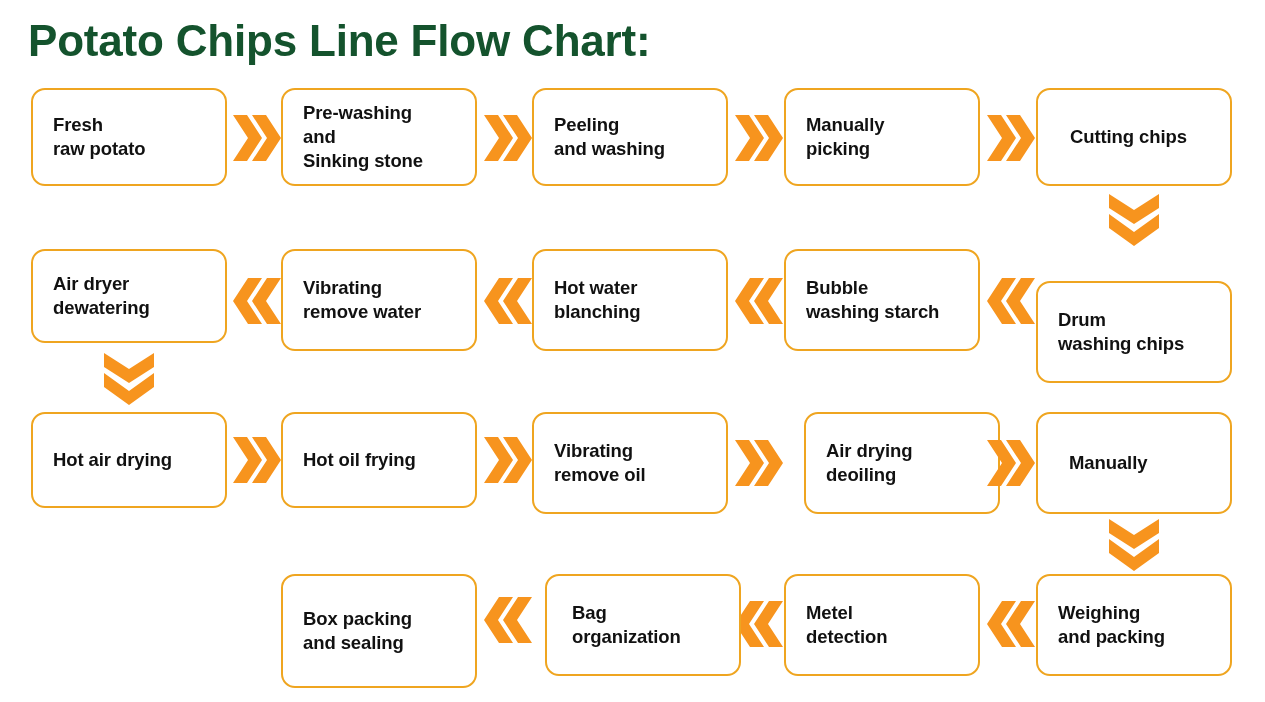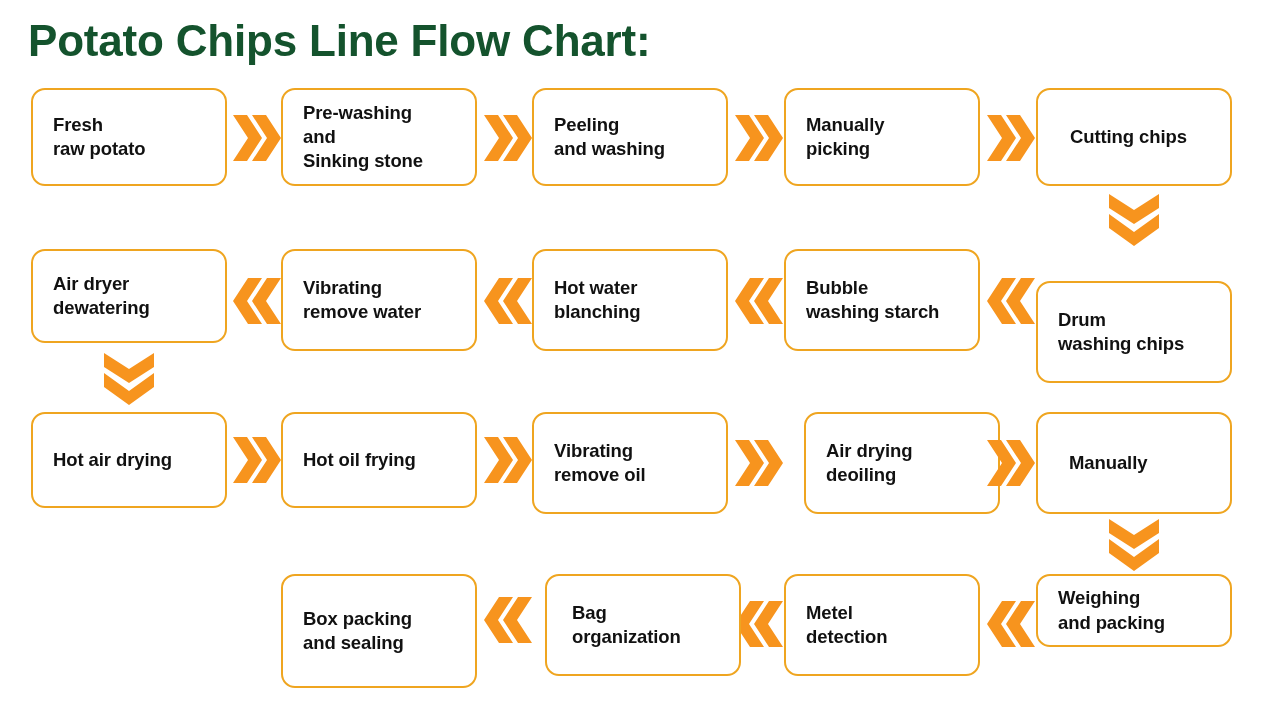--- a/index.html
+++ b/index.html
@@ -235,21 +235,21 @@
   <span class="node-label">Manually</span>
 </div>
 
 <div class="arrow" style="left:1106px; top:518px;">
   <svg width="56" height="54" viewBox="0 0 56 54" aria-hidden="true">
     <path d="M3,1 L3,15 L28,31 L53,15 L53,1 L28,17 Z" fill="#F7941E"></path>
     <path d="M3,21 L3,35 L28,53 L53,35 L53,21 L28,39 Z" fill="#F7941E"></path>
   </svg>
 </div>
 
-<div class="node" style="left:1036px; top:574px; width:196px; height:73px;">
+<div class="node" style="left:1036px; top:574px; width:196px; height:102px;">
   <span class="node-label">Weighing
 and packing</span>
 </div>
 
 <div class="arrow" style="left:986px; top:598px;">
   <svg width="50" height="52" viewBox="0 0 50 52" aria-hidden="true">
     <path d="M49,3 L35,3 L20,26 L35,49 L49,49 L34,26 Z" fill="#F7941E"></path>
     <path d="M30,3 L16,3 L1,26 L16,49 L30,49 L15,26 Z" fill="#F7941E"></path>
   </svg>
 </div>

